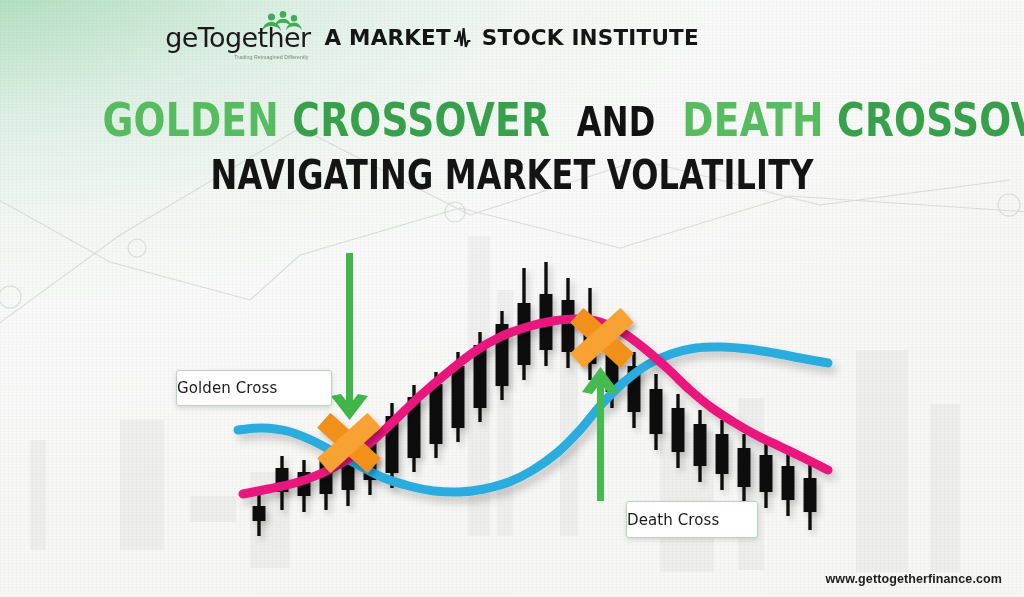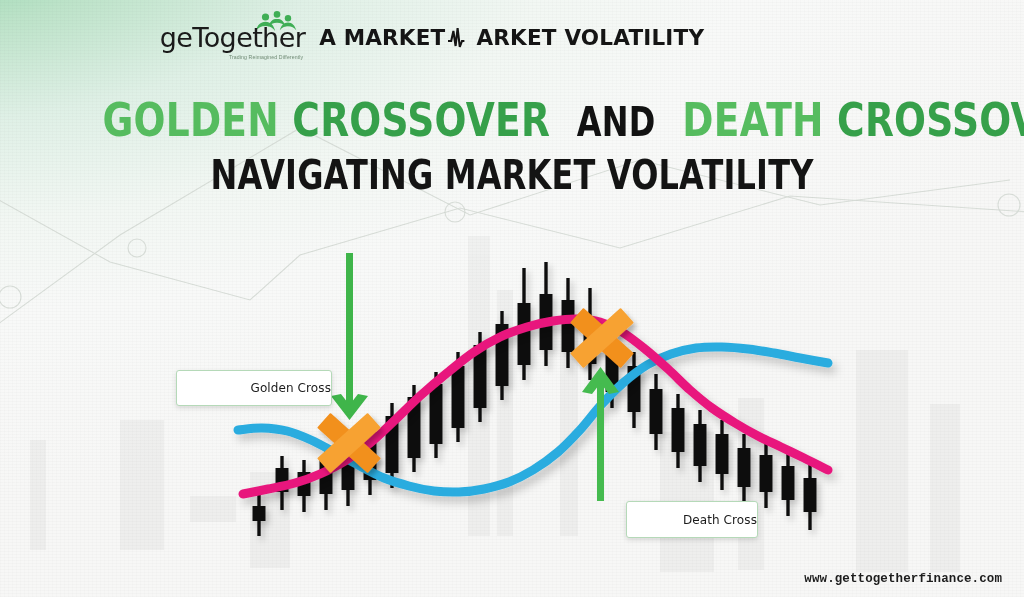--- a/index.html
+++ b/index.html
@@ -81,31 +81,31 @@
   #chart{ position:absolute; left:0; top:200px; width:1024px; height:360px; }
 
   
   .callout{
     position:absolute;
     background:#ffffff;
     border:1.6px solid #b5d9b8;
     border-radius:3px;
     box-shadow:0 2px 5px rgba(0,0,0,.13);
     font-family:"DejaVu Sans", sans-serif;
-    font-size:12px; color:#1b1b1b;
-    display:flex; align-items:center; justify-content:flex-end;
+    font-size:15px; color:#1b1b1b;
+    display:flex; align-items:center; justify-content:flex-start;
     letter-spacing:.1px;
   }
   #callout-golden{ left:176px; top:370px; width:156px; height:36px; }
   #callout-death { left:626px; top:501px; width:132px; height:37px; }
 
   
   .footer{
     position:absolute; right:22px; bottom:11px;
-    font-family:Liberation Mono, monospace;
+    font-family:Liberation Sans, sans-serif;
     font-size:12.5px; font-weight:700; color:#1d1d1d; letter-spacing:.1px;margin-top:46px;
   }
 </style>
 </head>
 <body>
 
 <div id="poster">
 
   <svg id="bgdeco" viewBox="0 0 1024 597" width="1024" height="597">
     <g stroke="#d3d9d3" stroke-width="1.1" fill="none" opacity=".85">
@@ -149,21 +149,21 @@
       </svg>
       <div class="logo-text"><span>geTogether</span></div>
       <div class="logo-tag">Trading Reimagined Differently</div>
     </div>
 
     <div class="brand-line">
       <span>A MARKET </span>
       <svg class="wave-m" width="30" height="24" viewBox="0 0 30 24">
         <path d="M1 15 L4.2 15 L6.4 5 L8.6 20 L10.6 2 L12.8 21 L15 15 L17.4 15" fill="none" stroke="#151515" stroke-width="2.1" stroke-linejoin="miter" stroke-linecap="butt"></path>
       </svg>
-      <span>ARKET VOLATILITY</span>
+      <span>STOCK INSTITUTE</span>
     </div>
   </div>
 
   <div class="title">
     <span class="t-lite">GOLDEN</span><span class="t-lite">&nbsp;</span><span class="t-dark">CROSSOVER</span><span>&nbsp;&nbsp;</span><span class="t-blk">AND</span><span>&nbsp;&nbsp;</span><span class="t-lite">DEATH</span><span class="t-lite">&nbsp;</span><span class="t-dark">CROSSOVER:</span>
   </div>
 
   <div class="subtitle">NAVIGATING MARKET VOLATILITY</div>
 
   <svg id="chart" viewBox="0 200 1024 360" width="1024" height="360">

